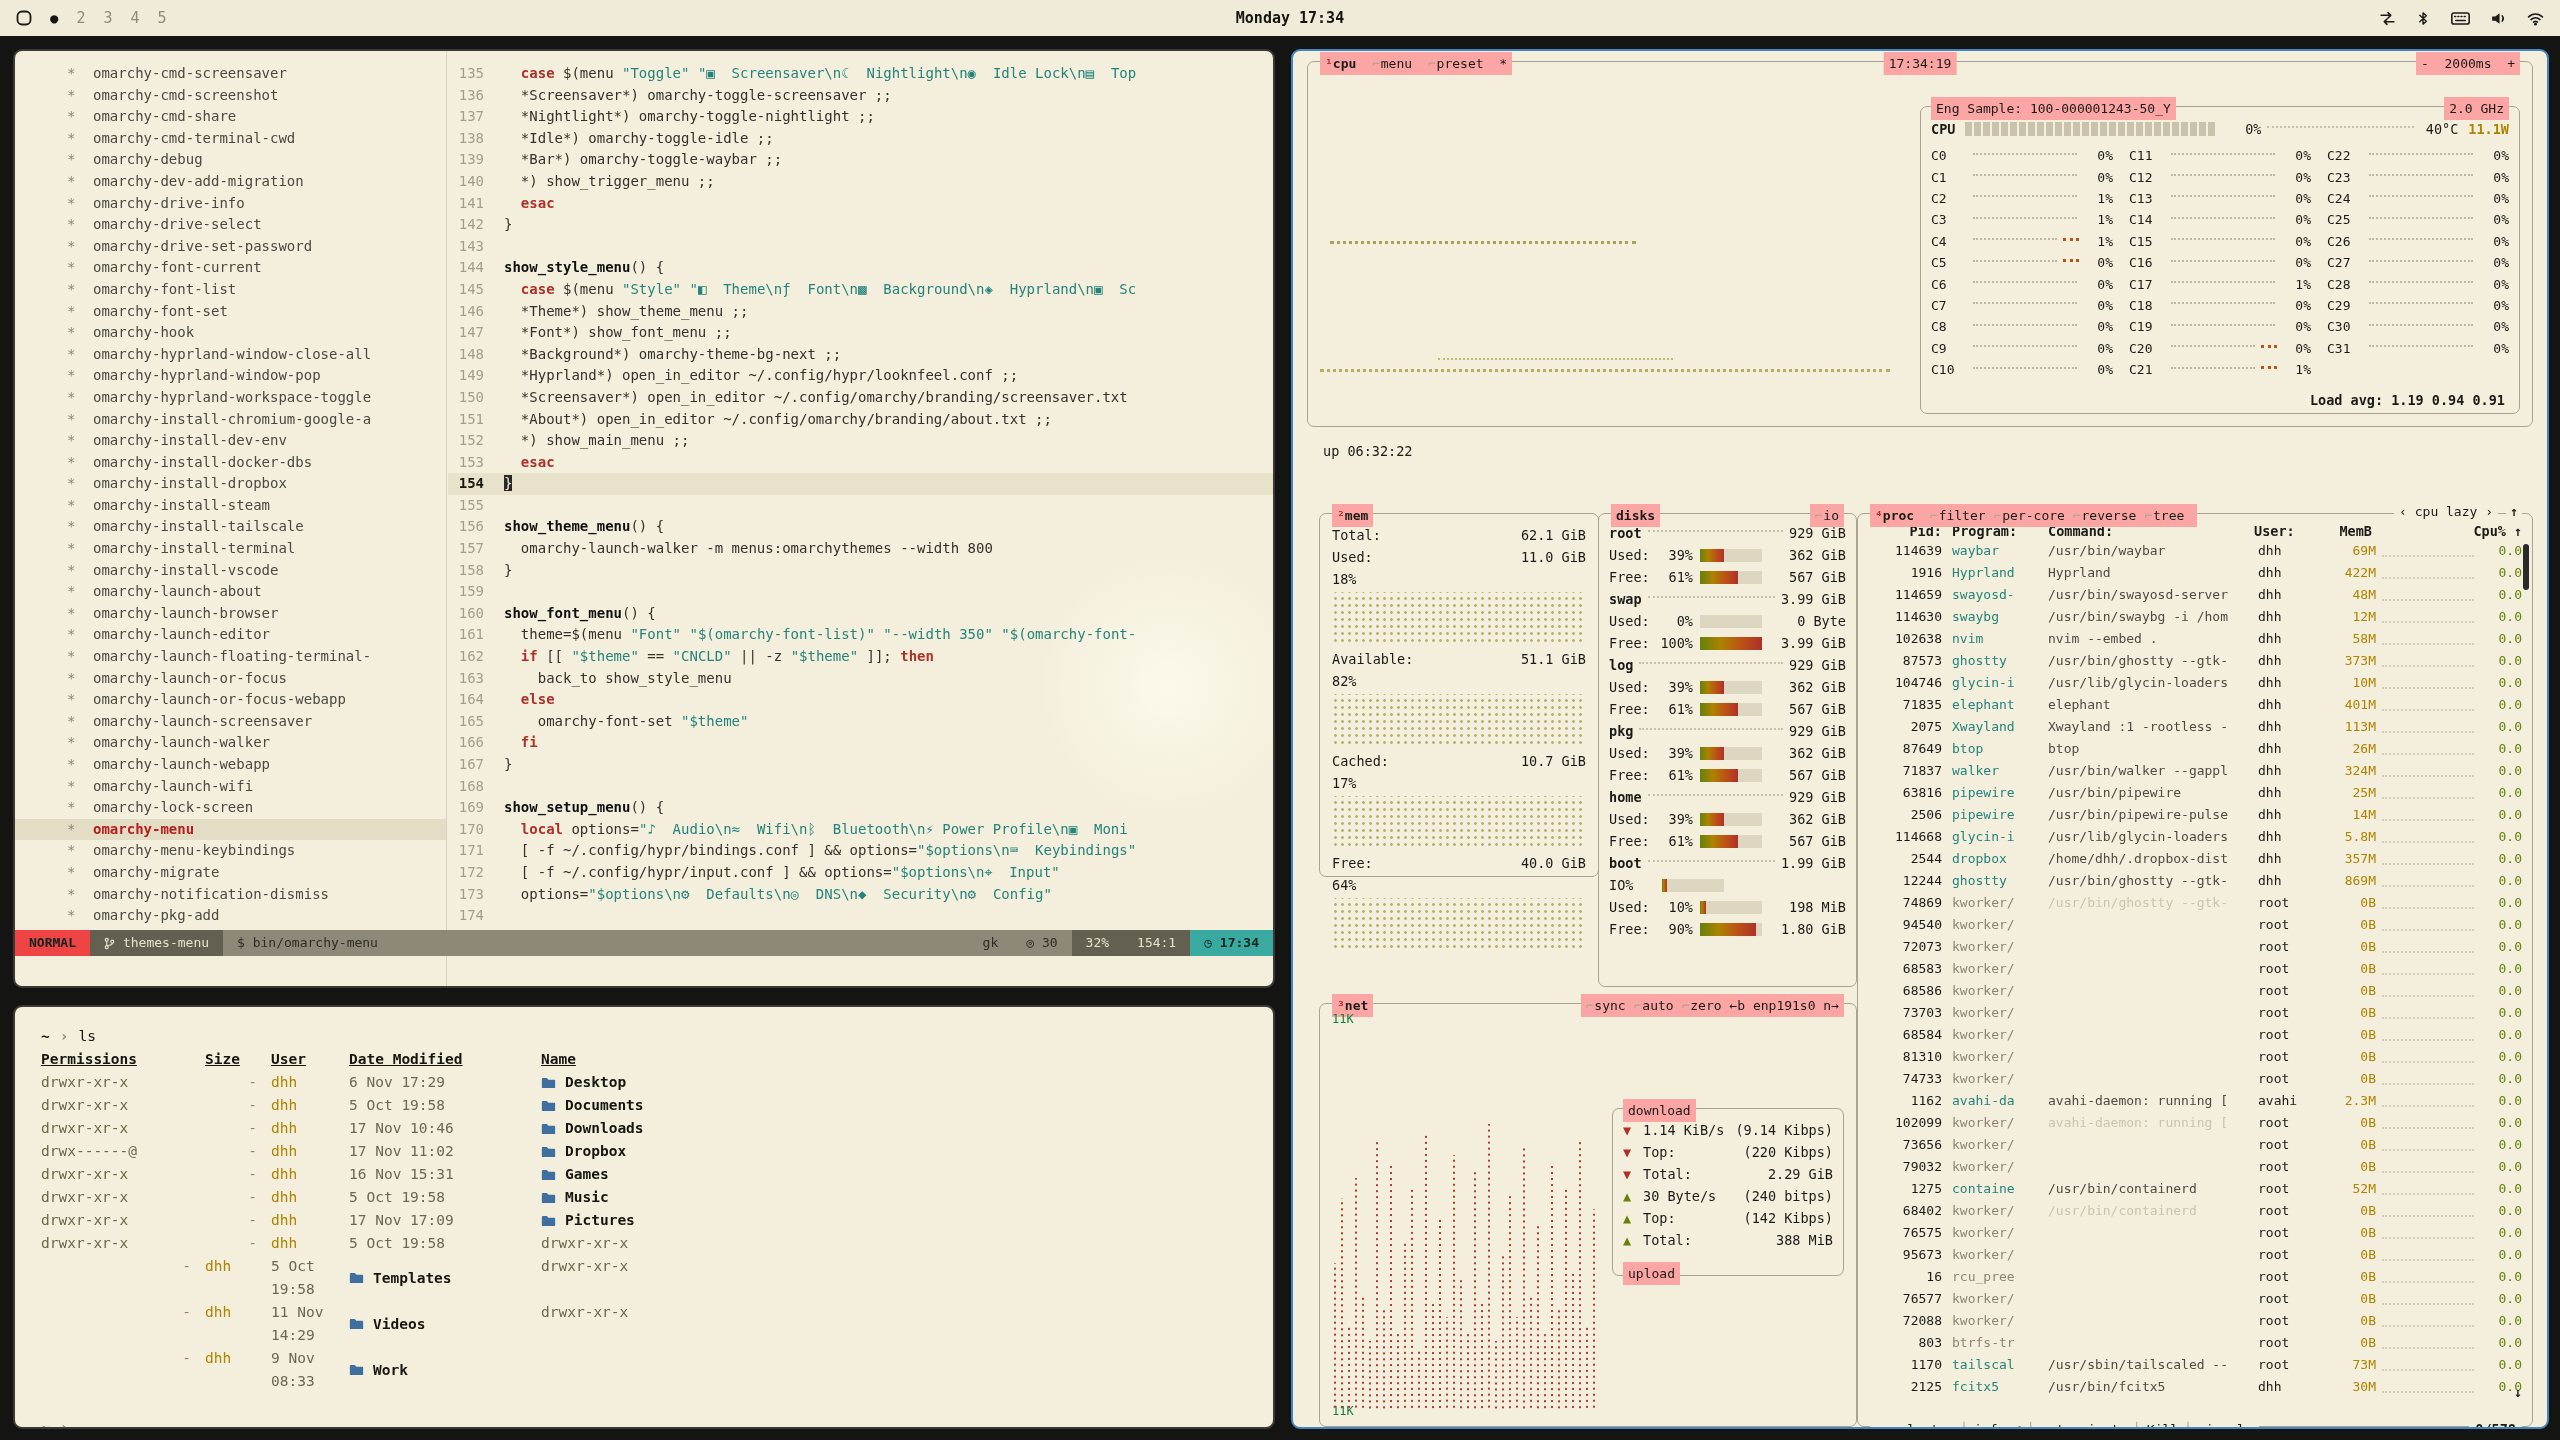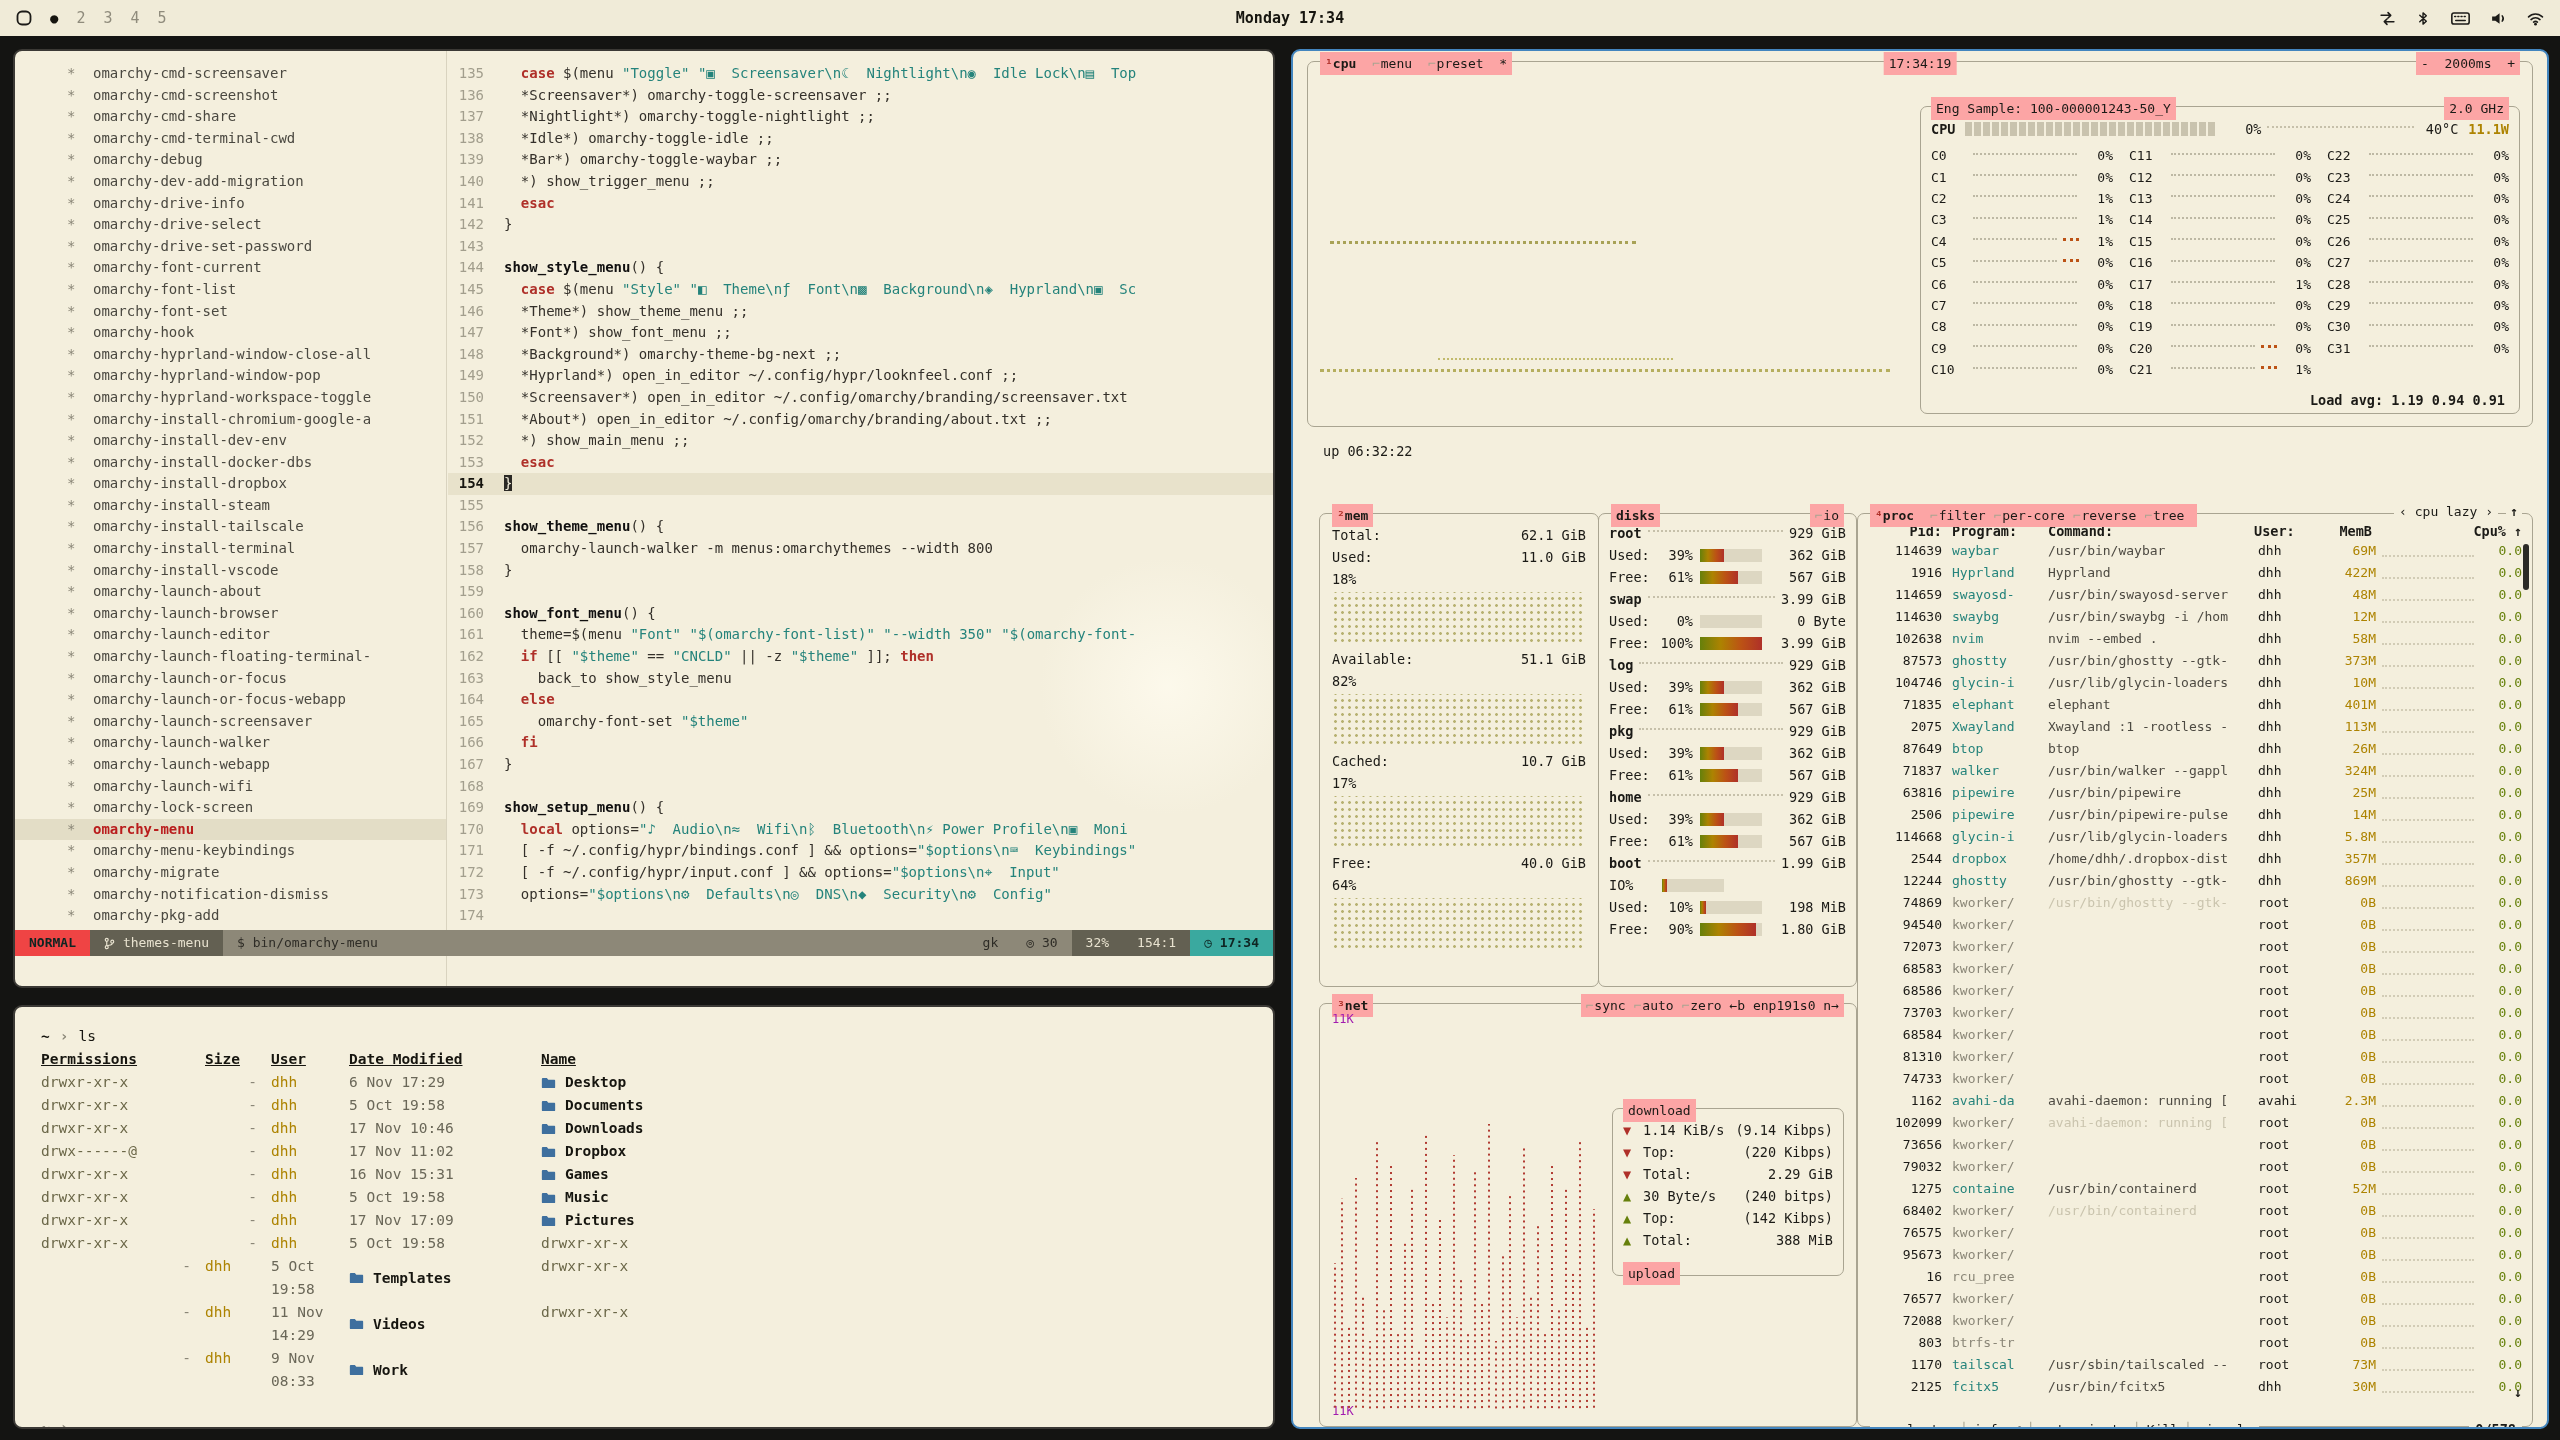--- a/index.html
+++ b/index.html
@@ -93,39 +93,39 @@
   .cpu-power{margin-left:10px;color:#ad8301;font-weight:bold;}
   .cores{display:grid;grid-template-rows:repeat(11,21.4px);grid-auto-flow:column;grid-template-columns:1fr 1fr 1fr;column-gap:16px;margin-top:4px;}
   .core-row{display:flex;align-items:center;font-size:13px;}
   .core-name{width:36px;}
   .core-lead{flex:1;border-bottom:2px dotted #bdb8a4;margin:0 6px 4px;}
   .core-act{width:16px;border-bottom:3px dotted #bc5215;margin:0 4px 4px 0;}
   .core-pct{width:30px;text-align:right;}
   .loadavg{position:absolute;right:14px;bottom:5px;font-weight:bold;}
   .uptime{position:absolute;left:30px;top:392px;}
 
-  .mem-box{left:26px;top:462px;width:280px;height:474px;padding:10px 12px;}
+  .mem-box{left:26px;top:462px;width:280px;height:364px;padding:10px 12px;}
   .mrow{display:flex;height:22px;line-height:22px;}
   .mval{margin-left:auto;}
   .mpct{height:22px;line-height:22px;}
   .mgraph{height:52px;margin:2px 0 4px;background-image:radial-gradient(circle,#a8a256 1.3px,transparent 1.5px);background-size:7px 7px;background-position:bottom left;opacity:.8;}
 
   .disks-box{left:305px;top:462px;width:259px;height:474px;padding:8px 10px;}
   .drow{display:flex;height:22px;line-height:22px;align-items:center;}
   .dname{font-weight:bold;}
   .dlabel{width:46px;}
   .dpct{width:38px;text-align:right;}
   .dmeter{width:62px;height:13px;background:#ddd7c2;margin:0 7px;}
   .dmeter i{display:block;height:100%;background:linear-gradient(90deg,#66800b,#ad8301,#bc5215,#af3029);}
   .dval{margin-left:auto;}
 
   .net-box{left:26px;top:952px;width:538px;height:424px;}
   .net-graph{position:absolute;left:12px;top:20px;bottom:16px;width:266px;display:flex;align-items:flex-end;gap:1px;}
   .nbar{width:6px;background-image:radial-gradient(circle,#b13b32 1.3px,transparent 1.5px);background-size:6px 6px;background-position:bottom left;}
-  .nscale{position:absolute;left:12px;font-size:12px;color:#a21caf;}
+  .nscale{position:absolute;left:12px;font-size:12px;color:#15803d;}
   .net-stats{position:absolute;left:292px;top:104px;width:232px;height:168px;border:1.5px solid #a9a491;border-radius:7px;padding:10px 10px;}
   .nrow{display:flex;height:22px;line-height:22px;}
   .ndir{width:20px;}
   .ndir.down{color:#af3029;}
   .ndir.up{color:#66800b;}
   .nval{margin-left:auto;}
 
   .proc-box{left:564px;top:462px;width:676px;height:914px;}
   .proc-head{display:flex;height:26px;line-height:26px;padding:4px 10px 0 8px;font-weight:bold;}
   .col-pid{flex:none;width:76px;text-align:right;}

